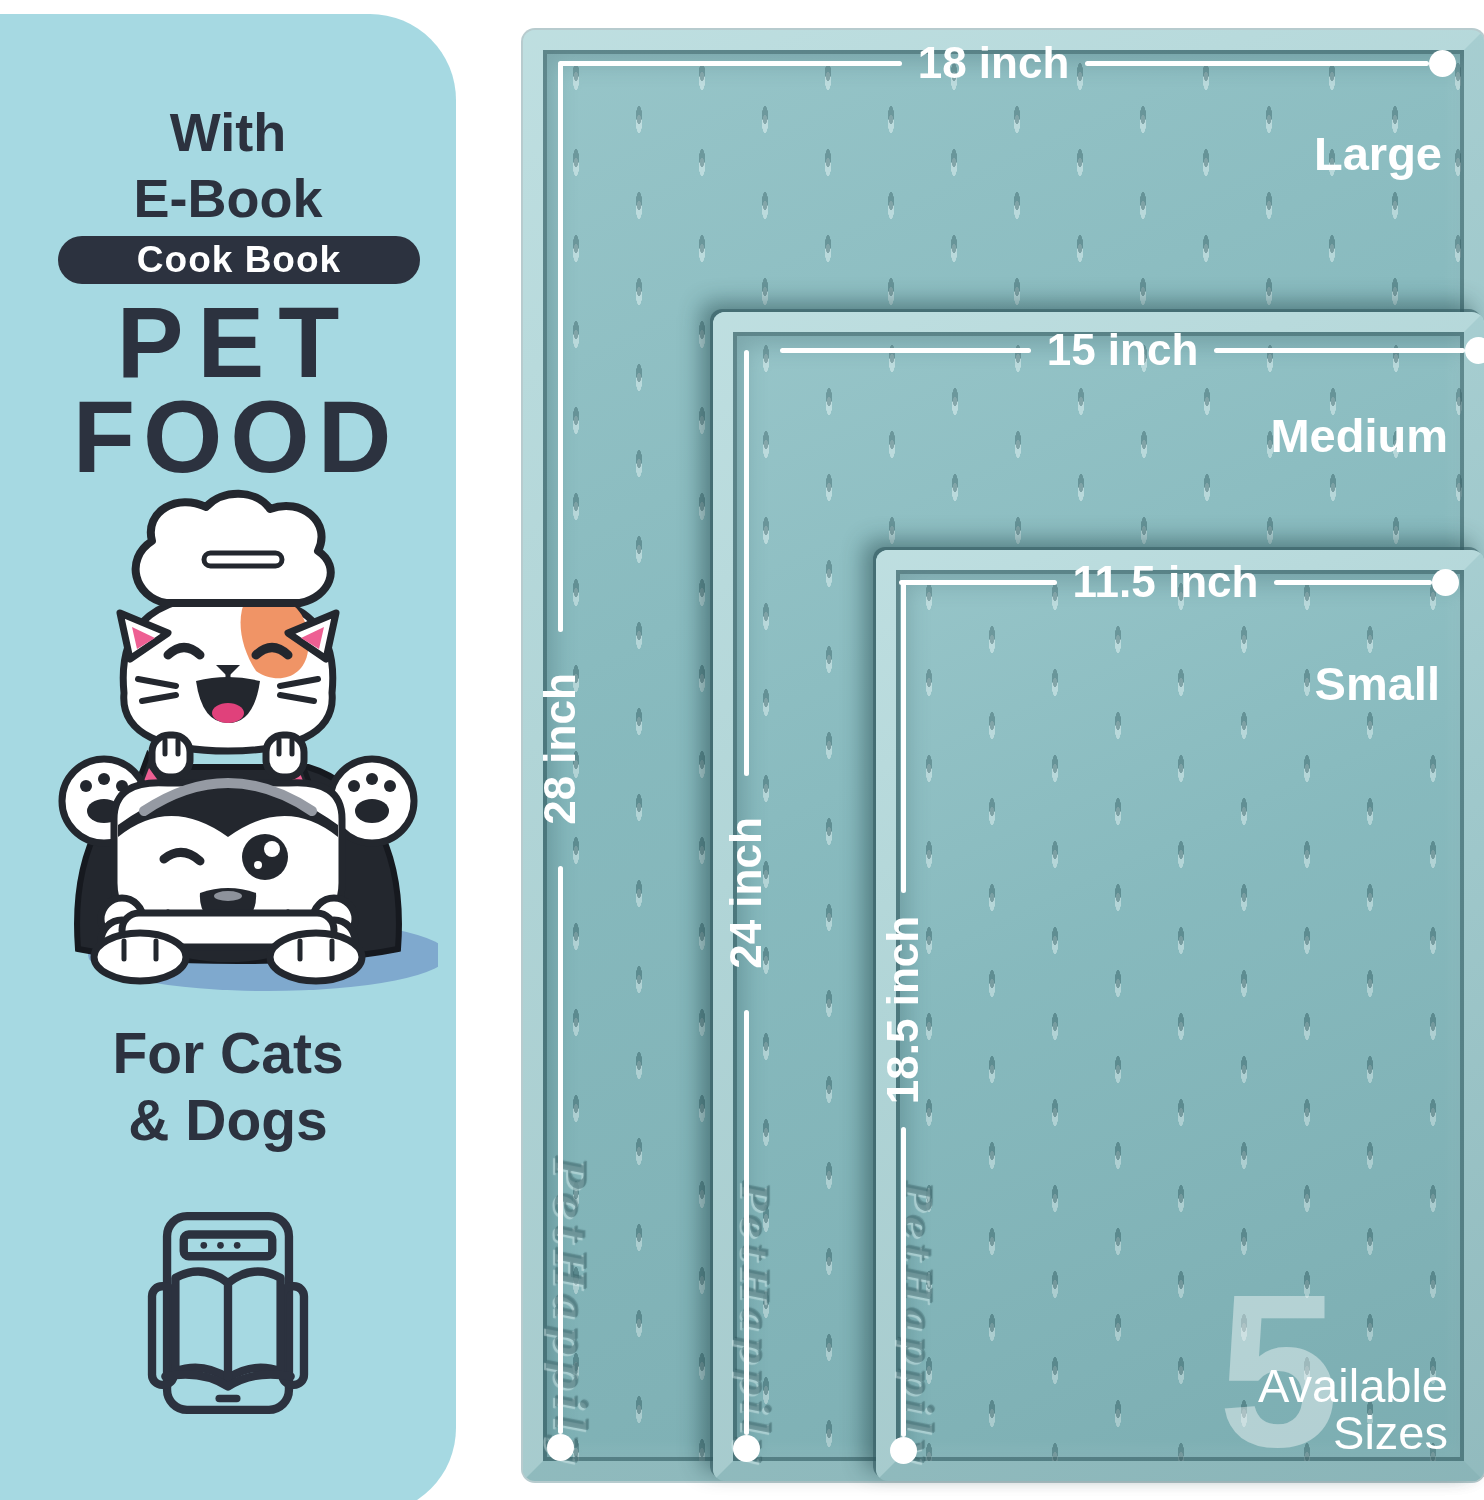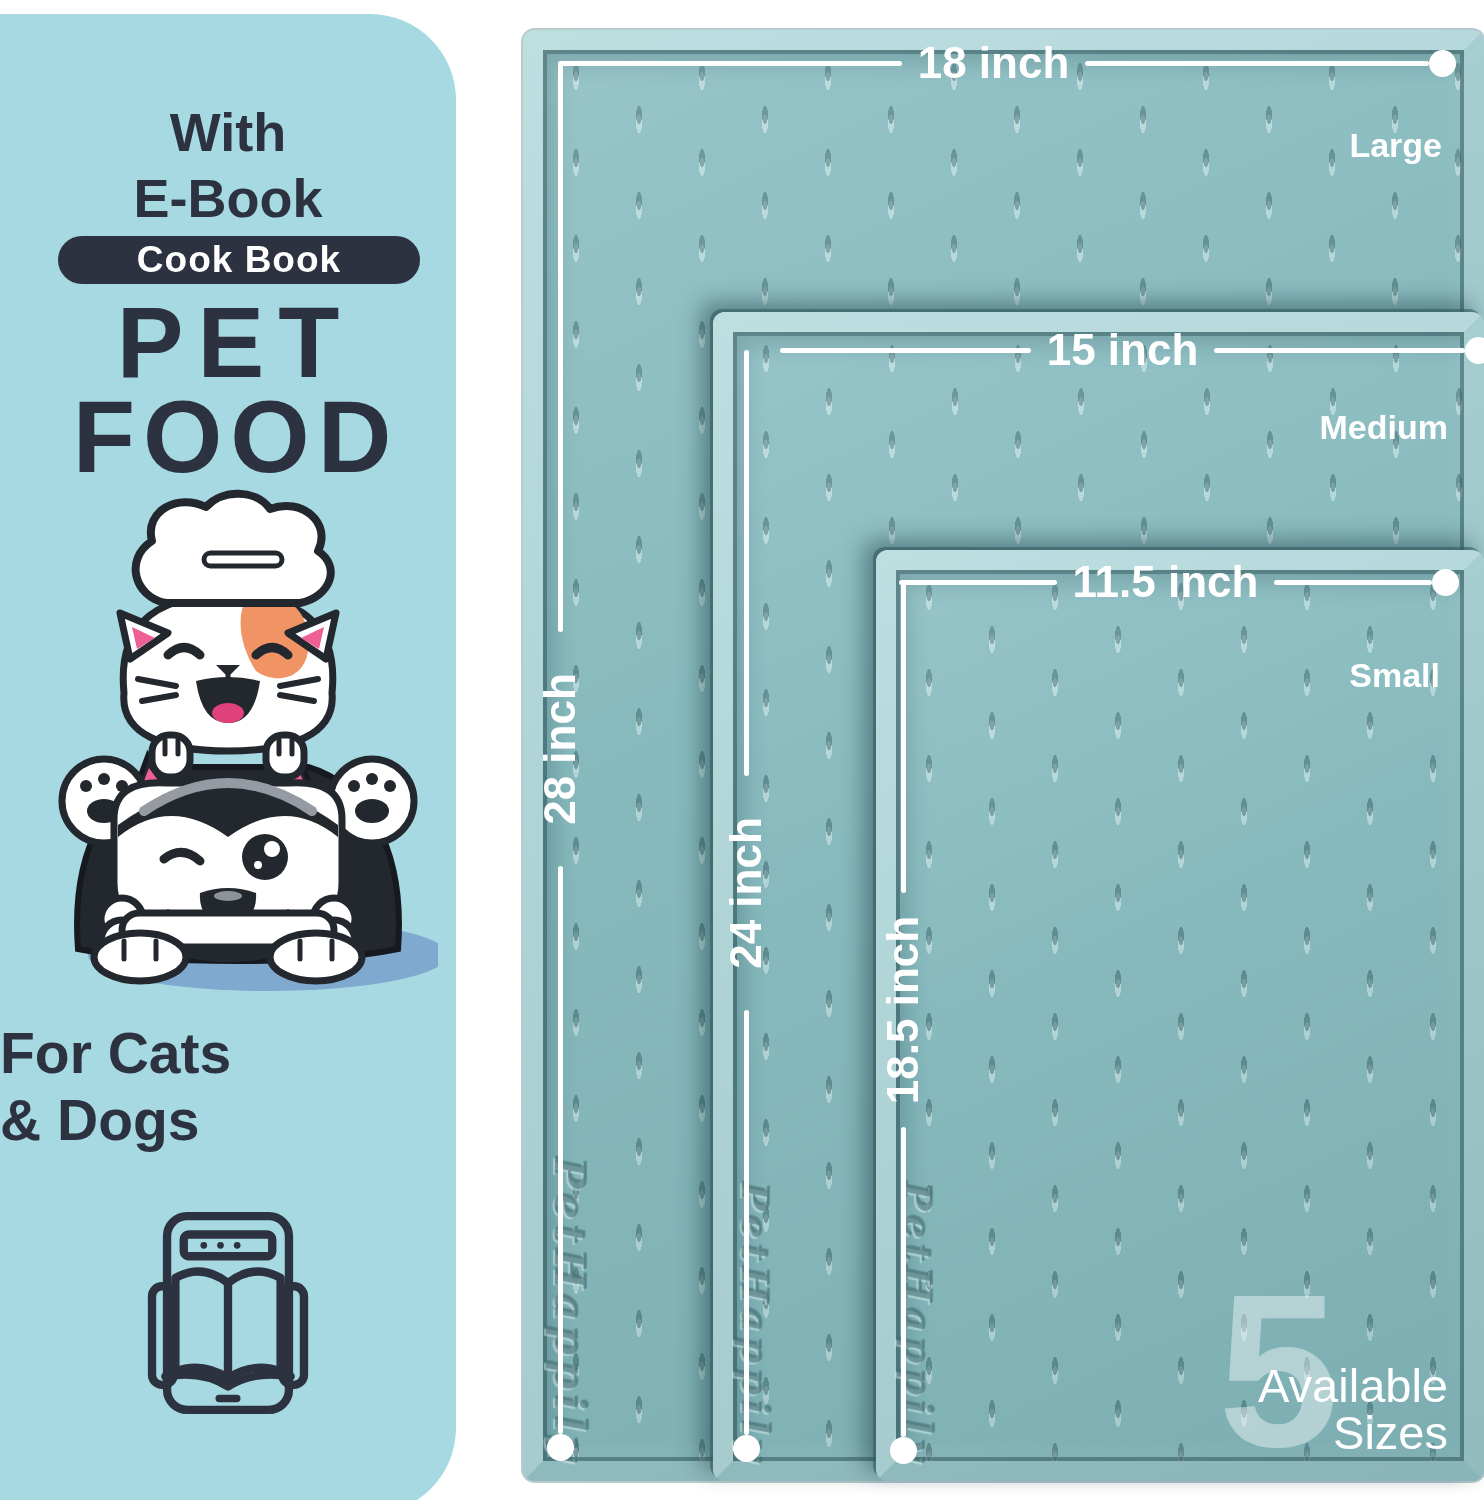--- a/index.html
+++ b/index.html
@@ -11,21 +11,21 @@
          background:#a6d9e2;border-radius:0 86px 86px 0;text-decoration:underline;}
   .panel-sub{position:absolute;top:86px;left:0;width:100%;text-align:center;
              font-size:54px;font-weight:bold;color:#2c323f;line-height:1.22;}
   .badge{position:absolute;top:222px;left:58px;width:362px;height:48px;background:#2c323f;
          color:#fff;display:flex;align-items:center;justify-content:center;
          font-size:37px;font-weight:bold;letter-spacing:1px;border-radius:24px;}
   .title{position:absolute;left:0;width:100%;text-align:center;color:#2c323f;
          font-weight:bold;line-height:1;}
   #title-pet{top:278px;font-size:100px;letter-spacing:14px;padding-left:14px;box-sizing:border-box;}
   #title-food{top:372px;font-size:102px;letter-spacing:8px;padding-left:16px;box-sizing:border-box;}
-  #audience{position:absolute;top:1006px;left:0;width:100%;text-align:left;
+  #audience{position:absolute;top:1006px;left:0;width:100%;text-align:center;
             font-size:57px;font-weight:bold;color:#2c323f;line-height:1.17;}
   #illo{position:absolute;left:18px;top:468px;width:420px;height:512px;}
   #ebook{position:absolute;left:142px;top:1190px;width:172px;height:218px;}
 
   
   .mat{position:absolute;box-sizing:border-box;
        border:20px solid #b7dbdd;border-right-color:#a6cfd2;border-bottom-color:#9dc8cb;
        border-radius:12px;background-color:#8cbfc3;
        background-image:
          radial-gradient(3px 9px at 33px 22px, rgba(40,82,88,.42) 0 96%, rgba(40,82,88,0) 100%),
@@ -56,21 +56,21 @@
 
   .v-measure{position:absolute;width:34px;display:flex;flex-direction:column;align-items:center;z-index:6;color:#fff;}
   .v-measure .seg{flex:1;width:5px;background:#fff;border-radius:3px;}
   .v-label-box{height:234px;width:34px;position:relative;flex:0 0 auto;}
   .v-label-box span{position:absolute;left:50%;top:50%;transform:translate(-50%,-50%) rotate(-90deg);
                     font-size:44px;font-weight:bold;white-space:nowrap;}
   #mh-large{left:543px;top:63px;height:1398px;}
   #mh-medium{left:729px;top:350px;height:1112px;}
   #mh-small{left:886px;top:582px;height:882px;}
 
-  .size-name{position:absolute;z-index:6;color:#fff;font-size:34px;font-weight:bold;}
+  .size-name{position:absolute;z-index:6;color:#fff;font-size:47px;font-weight:bold;}
   #size-large{top:126px;right:42px;}
   #size-medium{top:408px;right:36px;}
   #size-small{top:656px;right:44px;}
 
   
   .emboss{position:absolute;z-index:5;writing-mode:vertical-rl;
           font-family:"DejaVu Serif",serif;font-style:italic;font-weight:bold;letter-spacing:5px;
           color:rgba(82,124,129,.60);
           text-shadow:2px 2px 1px rgba(225,245,245,.45), -1px -1px 1px rgba(40,78,84,.35);}
   #emboss-large{left:545px;bottom:34px;font-size:42px;}

